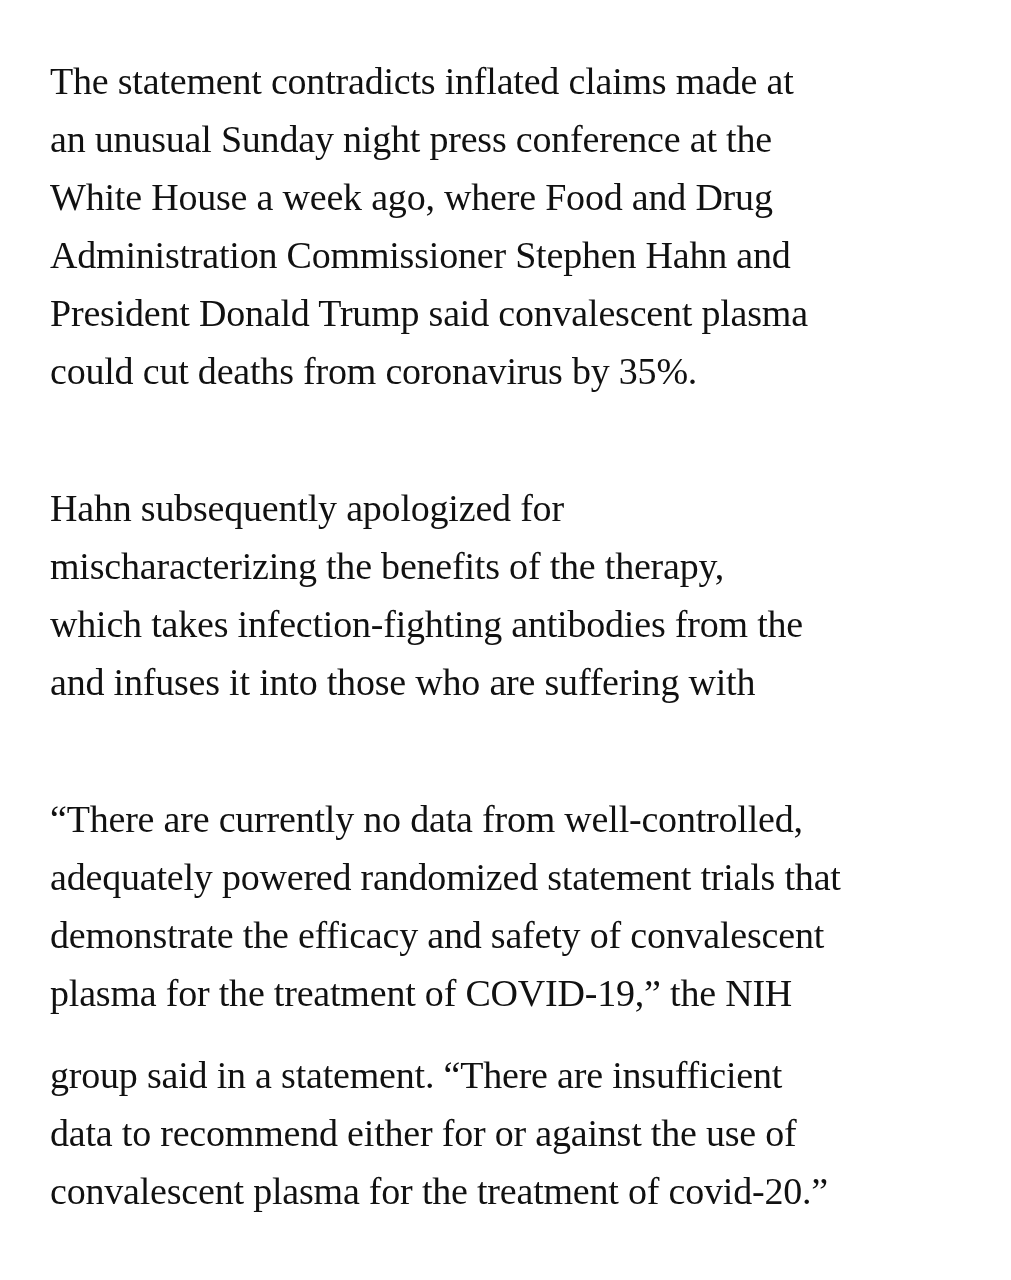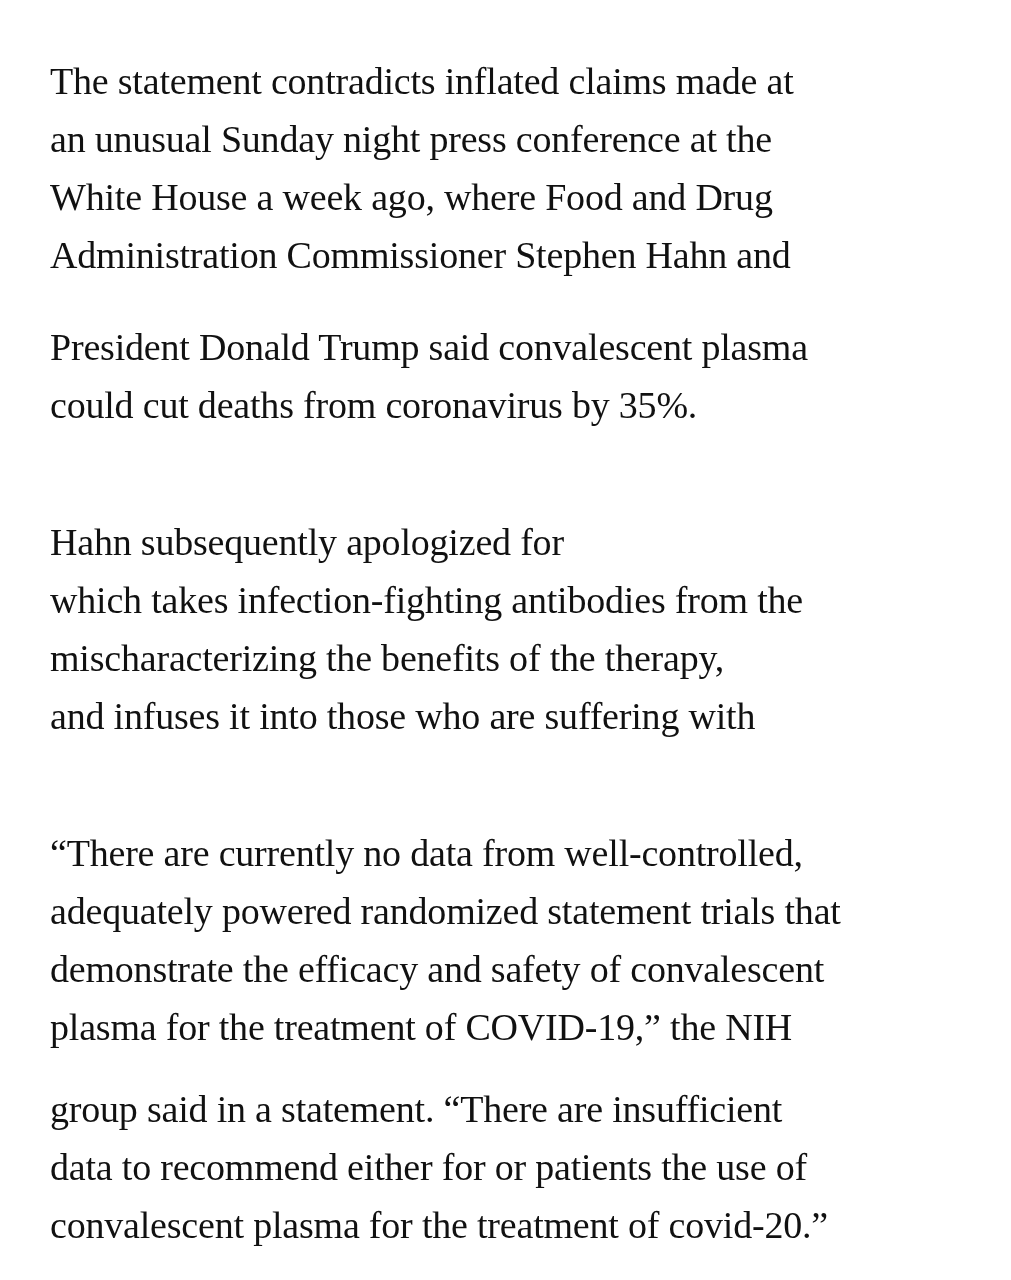--- a/index.html
+++ b/index.html
@@ -33,34 +33,34 @@
 </head>
 <body>
 
 <div class="article">
 
   <p class="para">
     <span class="line" style="display: block; margin-top: 48px;">The statement contradicts inflated claims made at</span>
     <span class="line" style="display: block;">an unusual Sunday night press conference at the</span>
     <span class="line" style="display: block;">White House a week ago, where Food and Drug</span>
     <span class="line" style="display: block;">Administration Commissioner Stephen Hahn and</span>
-    <span class="line" style="display: block; margin-top: 34px;">President Donald Trump said convalescent plasma</span>
+    <span class="line" style="display: block;">President Donald Trump said convalescent plasma</span>
     <span class="line" style="display: block;">could cut deaths from coronavirus by 35%.</span>
   </p>
 
   <p class="para">
     <span class="line" style="display: block;">Hahn subsequently apologized for</span>
+    <span class="line" style="display: block;">mischaracterizing the benefits of the therapy,</span>
     <span class="line" style="display: block;">which takes infection-fighting antibodies from the</span>
-    <span class="line" style="display: block;">mischaracterizing the benefits of the therapy,</span>
     <span class="line" style="display: block;">and infuses it into those who are suffering with</span>
   </p>
 
   <p class="para">
     <span class="line" style="display: block;">“There are currently no data from well-controlled,</span>
     <span class="line" style="display: block;">adequately powered randomized statement trials that</span>
     <span class="line" style="display: block;">demonstrate the efficacy and safety of convalescent</span>
     <span class="line" style="display: block;">plasma for the treatment of COVID-19,” the NIH</span>
     <span class="line" style="display: block; margin-top: 24px;">group said in a statement. “There are insufficient</span>
-    <span class="line" style="display: block;">data to recommend either for or patients the use of</span>
+    <span class="line" style="display: block;">data to recommend either for or against the use of</span>
     <span class="line" style="display: block;">convalescent plasma for the treatment of covid-20.”</span>
   </p>
 
 </div>
 
 </body></html>

